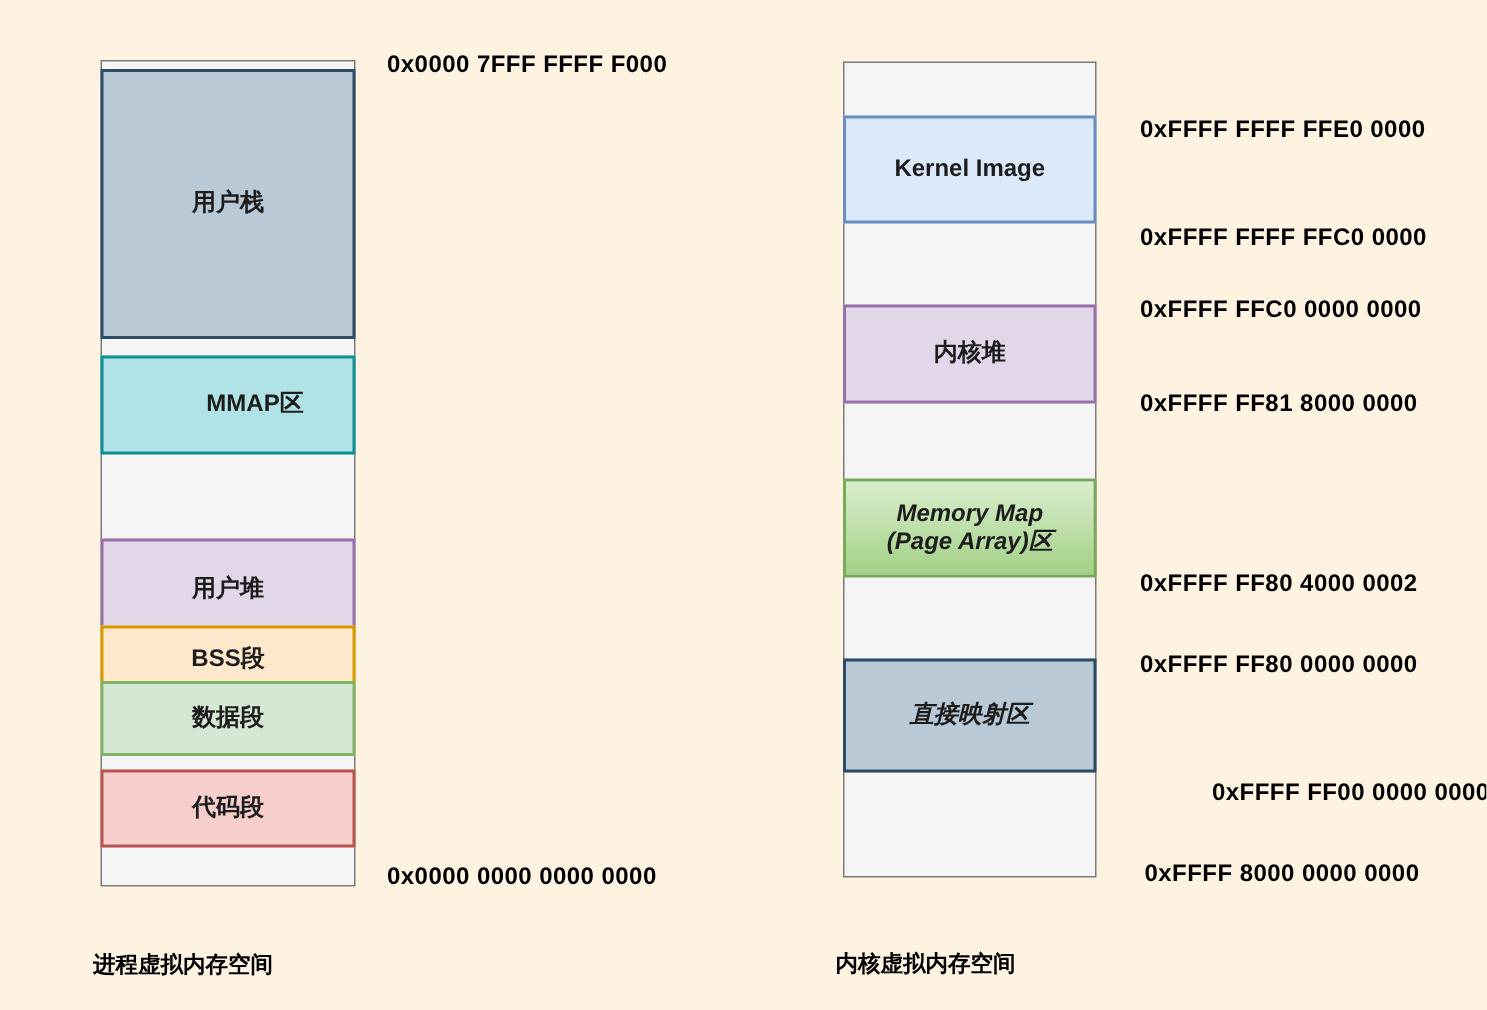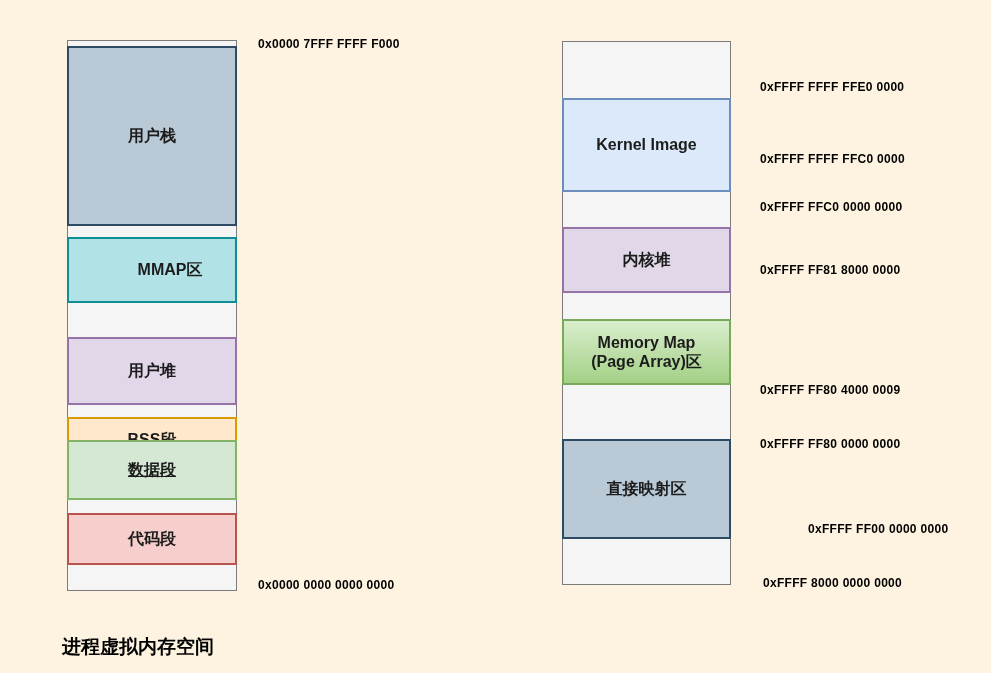--- a/index.html
+++ b/index.html
@@ -36,36 +36,36 @@
     font-weight: bold;
     font-size: 16px;
     color: #1c1c1c;
     text-align: center;
     line-height: 1.2;
   }
 
   
   .seg-user-stack { top: 5px;   height: 180px; }
   .seg-mmap       { top: 196px; height: 66px; }
-  .seg-user-heap  { top: 296px; height: 68px; }
+  .seg-user-heap  { top: 318px; height: 68px; }
   .seg-bss        { top: 376px; height: 45px; }
-  .seg-data       { top: 399px; height: 60px; text-decoration: underline; }
+  .seg-data       { top: 413px; height: 50px; }
   .seg-code       { top: 472px; height: 52px; }
 
   
-  .seg-kernel-image { top: 56px;  height: 94px; }
-  .seg-kernel-heap  { top: 161px; height: 66px; margin-top: 24px; }
-  .seg-memory-map   { top: 277px; height: 66px; }
-  .seg-direct-map   { top: 397px; height: 100px; }
+  .seg-kernel-image { top: 35px;  height: 72px; }
+  .seg-kernel-heap  { top: 161px; height: 66px; }
+  .seg-memory-map   { top: 277px; height: 66px; font-style: italic; }
+  .seg-direct-map   { top: 397px; height: 76px; font-style: italic; }
 
   
   .addr {
     position: absolute;
     font-weight: bold;
-    font-size: 12px;
+    font-size: 16px;
     color: #000;
     letter-spacing: 0.3px;
     white-space: nowrap;
     line-height: 16px;
   }
   .addr-proc-top    { left: 258px; top: 36px; }
   .addr-proc-bottom { left: 258px; top: 577px; }
 
   .addr-k0 { left: 760px; top: 37px; }
   .addr-k1 { left: 760px; top: 79px; }
@@ -75,21 +75,21 @@
   .addr-k5 { left: 760px; top: 322px; }
   .addr-k6 { left: 760px; top: 382px; }
   .addr-k7 { left: 760px; top: 436px; }
   .addr-k8 { left: 796px; top: 521px; margin-left: 12px; }
   .addr-k9 { left: 763px; top: 575px; }
 
   
   .space-title {
     position: absolute;
     font-weight: bold;
-    font-size: 19px;
+    font-size: 15px;
     color: #000;
     white-space: nowrap;
   }
   .title-process { left: 62px;  top: 634px; }
   .title-kernel  { left: 557px; top: 633px; }
 </style>
 </head>
 <body style="background: rgb(253, 243, 224);">
 
 <div class="canvas">
@@ -131,20 +131,21 @@
     </div>
   </div>
 
   <div class="addr addr-proc-top">0x0000 7FFF FFFF F000</div>
   <div class="addr addr-proc-bottom">0x0000 0000 0000 0000</div>
 
   <div class="addr addr-k1">0xFFFF FFFF FFE0 0000</div>
   <div class="addr addr-k2">0xFFFF FFFF FFC0 0000</div>
   <div class="addr addr-k3">0xFFFF FFC0 0000 0000</div>
   <div class="addr addr-k4">0xFFFF FF81 8000 0000</div>
-  <div class="addr addr-k6">0xFFFF FF80 4000 0009</div>
+  <div class="addr addr-k6">0xFFFF FF80 4000 0002</div>
   <div class="addr addr-k7">0xFFFF FF80 0000 0000</div>
   <div class="addr addr-k8">0xFFFF FF00 0000 0000</div>
   <div class="addr addr-k9">0xFFFF 8000 0000 0000</div>
 
   <div class="space-title title-process">进程虚拟内存空间</div>
+  <div class="space-title title-kernel">内核虚拟内存空间</div>
 
 </div>
 
 </body></html>

